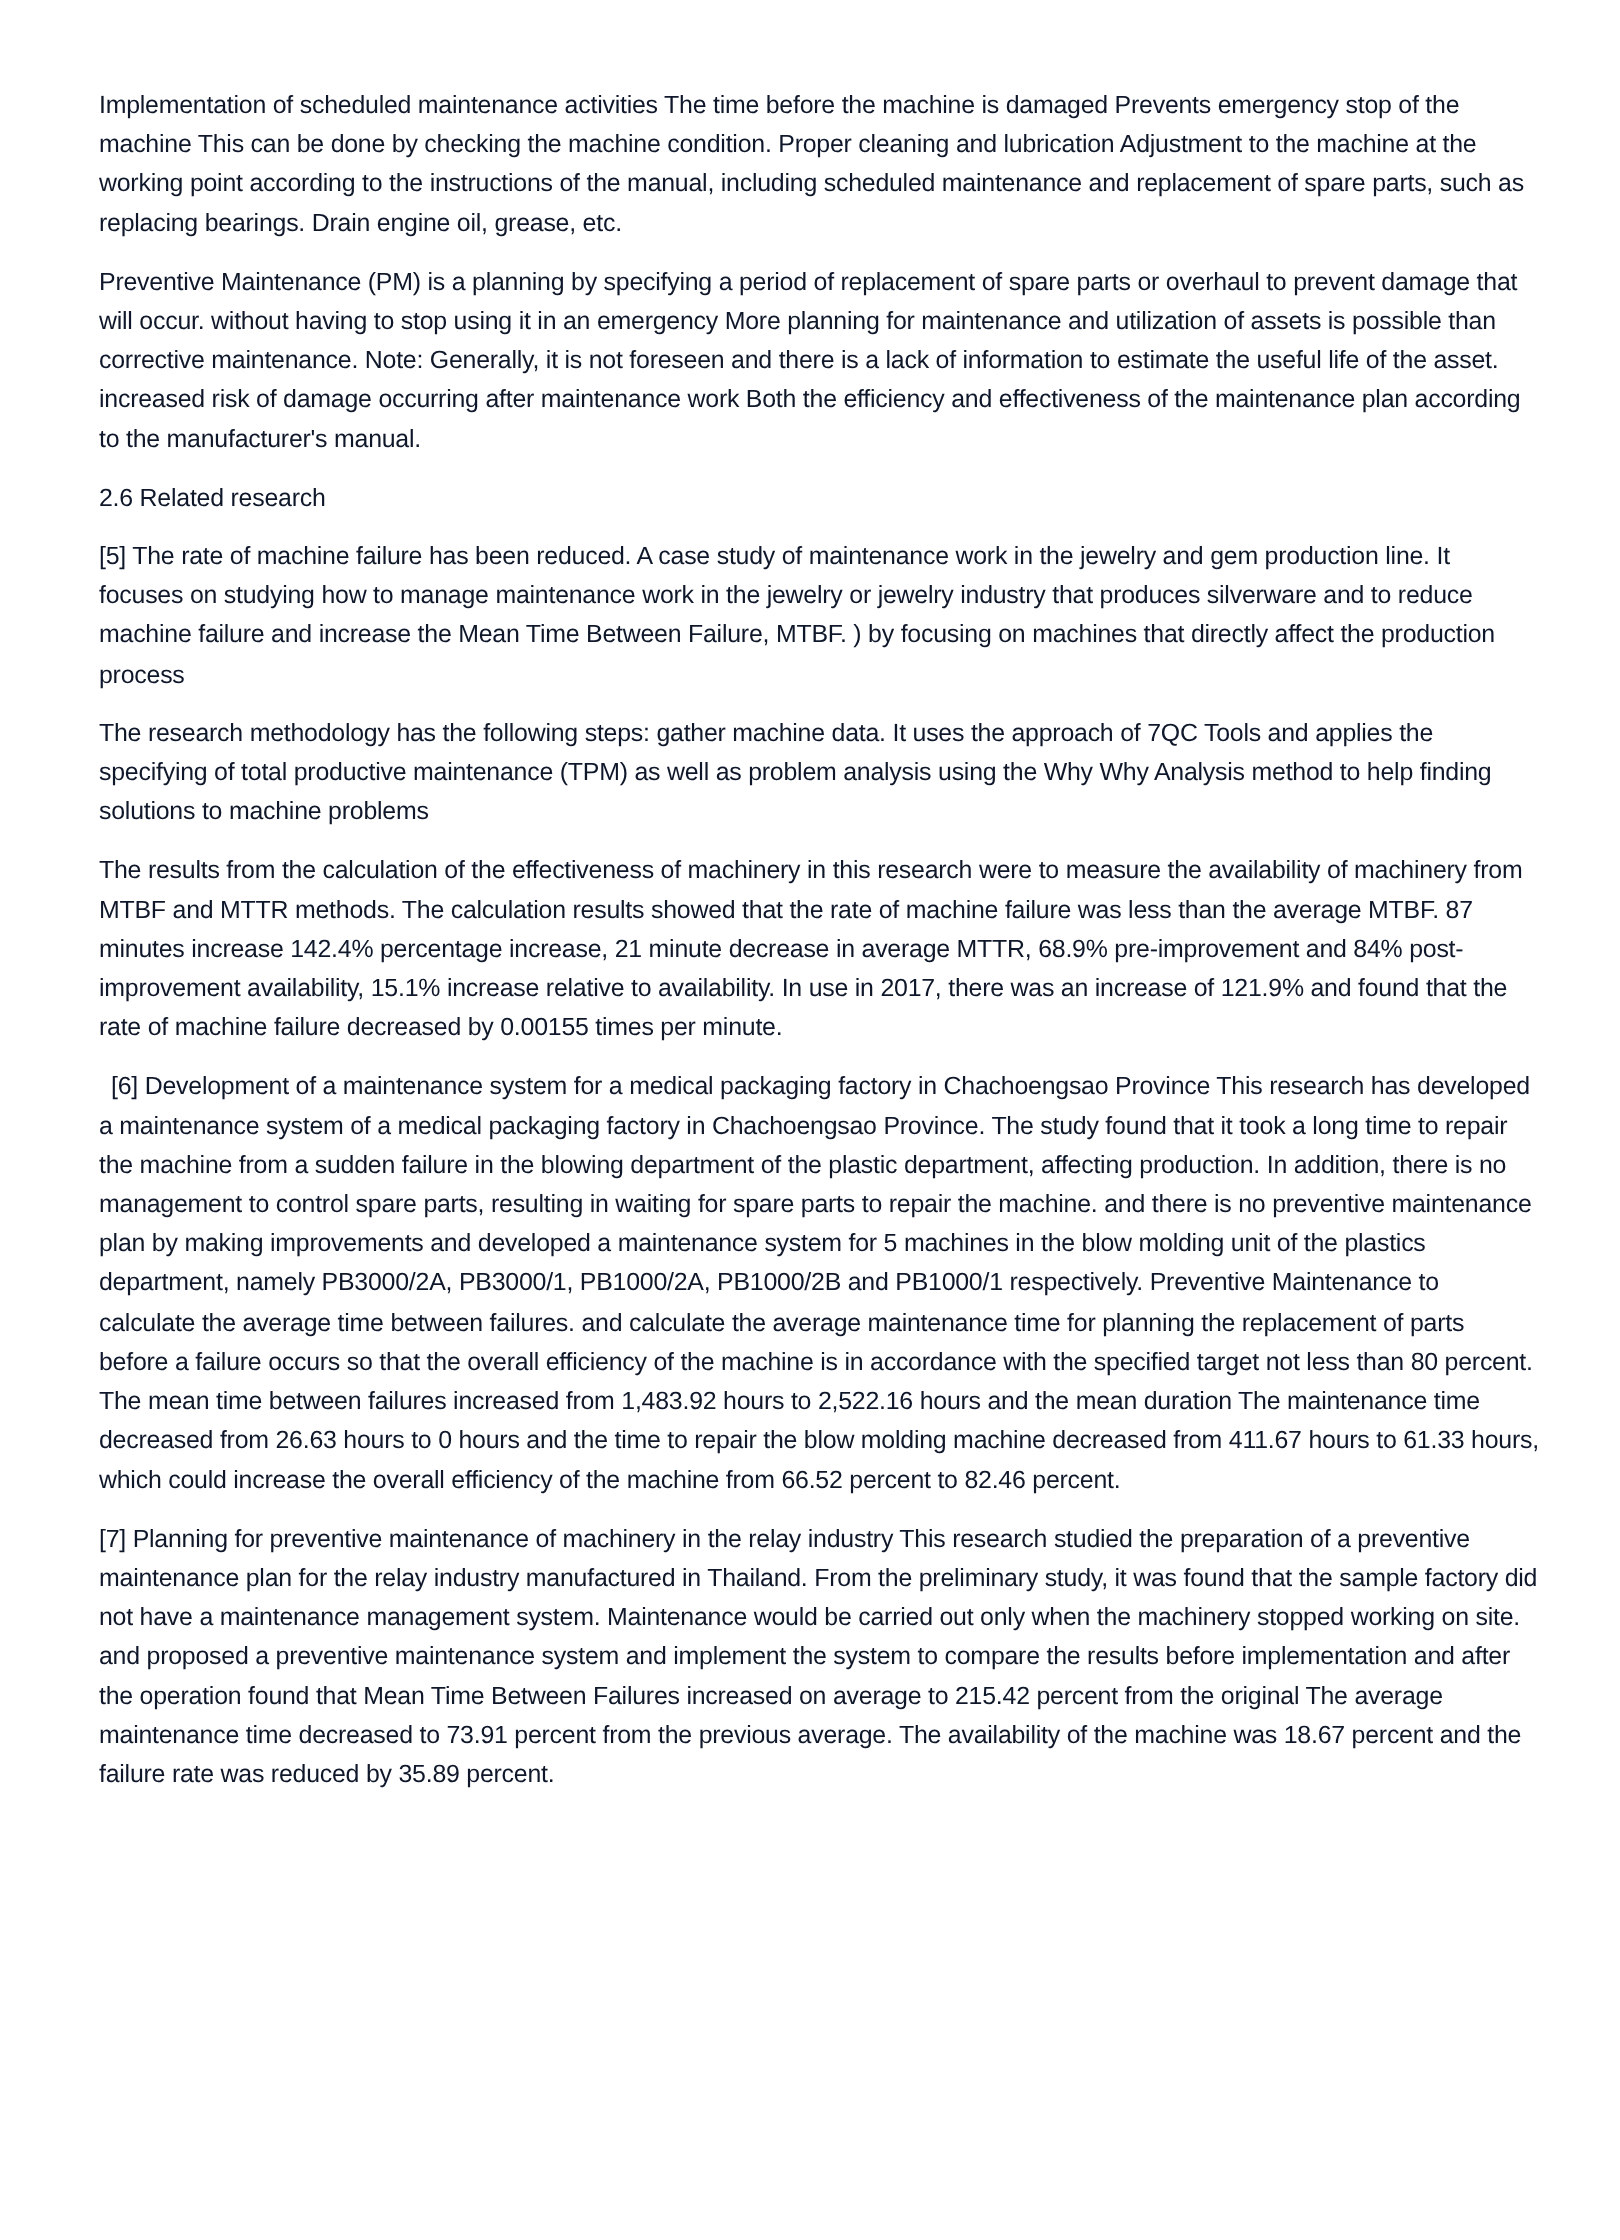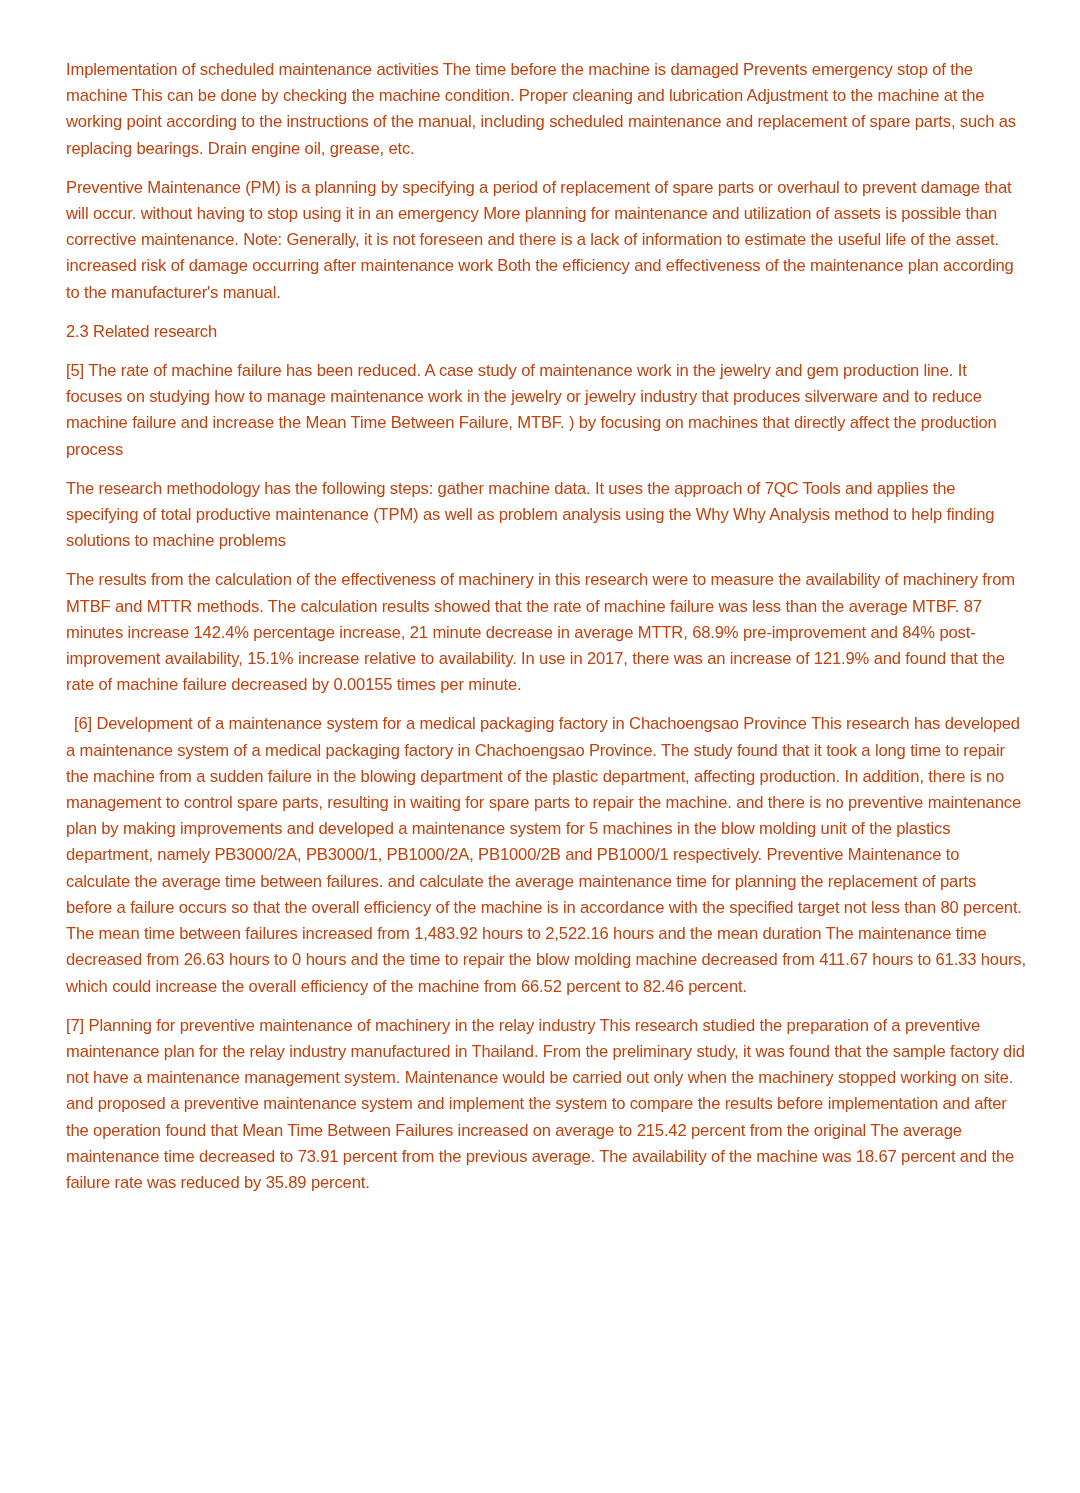--- a/index.html
+++ b/index.html
@@ -1,32 +1,32 @@
 <!DOCTYPE html>
 <html><head>
 <meta charset="utf-8">
 <style>
   html, body { margin: 0; padding: 0; background: #ffffff; }
   body { width: 1080px; height: 1493px; position: relative; overflow: hidden; }
   .page {
     position: absolute; left: 66px; top: 57px; width: 960px;
     font-family: "Liberation Sans", sans-serif;
-    font-size: 16.6px; line-height: 26.2px; color: #c2410c;
+    font-size: 16.6px; line-height: 26.2px; color: #0f172a;
     letter-spacing: -0.15px;
   }
   .page p { margin: 0 0 13px 0; }
   .page p.heading { margin: 0 0 13px 0; }
   .page p.spacer-after { margin-bottom: 52px; }
   .page p.indent { text-indent: 8px; }
 </style>
 </head>
 <body>
 
 <div class="page">
   <p>Implementation of scheduled maintenance activities The time before the machine is damaged Prevents emergency stop of the machine This can be done by checking the machine condition. Proper cleaning and lubrication Adjustment to the machine at the working point according to the instructions of the manual, including scheduled maintenance and replacement of spare parts, such as replacing bearings. Drain engine oil, grease, etc.</p>
   <p>Preventive Maintenance (PM) is a planning by specifying a period of replacement of spare parts or overhaul to prevent damage that will occur. without having to stop using it in an emergency More planning for maintenance and utilization of assets is possible than corrective maintenance. Note: Generally, it is not foreseen and there is a lack of information to estimate the useful life of the asset. increased risk of damage occurring after maintenance work Both the efficiency and effectiveness of the maintenance plan according to the manufacturer's manual.</p>
-  <p class="heading">2.3 Related research</p>
+  <p class="heading">2.6 Related research</p>
   <p>[5] The rate of machine failure has been reduced. A case study of maintenance work in the jewelry and gem production line. It focuses on studying how to manage maintenance work in the jewelry or jewelry industry that produces silverware and to reduce machine failure and increase the Mean Time Between Failure, MTBF. ) by focusing on machines that directly affect the production process</p>
   <p>The research methodology has the following steps: gather machine data. It uses the approach of 7QC Tools and applies the specifying of total productive maintenance (TPM) as well as problem analysis using the Why Why Analysis method to help finding solutions to machine problems</p>
   <p>The results from the calculation of the effectiveness of machinery in this research were to measure the availability of machinery from MTBF and MTTR methods. The calculation results showed that the rate of machine failure was less than the average MTBF. 87 minutes increase 142.4% percentage increase, 21 minute decrease in average MTTR, 68.9% pre-improvement and 84% post-improvement availability, 15.1% increase relative to availability. In use in 2017, there was an increase of 121.9% and found that the rate of machine failure decreased by 0.00155 times per minute.</p>
   <p class="indent">[6] Development of a maintenance system for a medical packaging factory in Chachoengsao Province This research has developed a maintenance system of a medical packaging factory in Chachoengsao Province. The study found that it took a long time to repair the machine from a sudden failure in the blowing department of the plastic department, affecting production. In addition, there is no management to control spare parts, resulting in waiting for spare parts to repair the machine. and there is no preventive maintenance plan by making improvements and developed a maintenance system for 5 machines in the blow molding unit of the plastics department, namely PB3000/2A, PB3000/1, PB1000/2A, PB1000/2B and PB1000/1 respectively. Preventive Maintenance to calculate the average time between failures. and calculate the average maintenance time for planning the replacement of parts before a failure occurs so that the overall efficiency of the machine is in accordance with the specified target not less than 80 percent. The mean time between failures increased from 1,483.92 hours to 2,522.16 hours and the mean duration The maintenance time decreased from 26.63 hours to 0 hours and the time to repair the blow molding machine decreased from 411.67 hours to 61.33 hours, which could increase the overall efficiency of the machine from 66.52 percent to 82.46 percent.</p>
   <p>[7] Planning for preventive maintenance of machinery in the relay industry This research studied the preparation of a preventive maintenance plan for the relay industry manufactured in Thailand. From the preliminary study, it was found that the sample factory did not have a maintenance management system. Maintenance would be carried out only when the machinery stopped working on site. and proposed a preventive maintenance system and implement the system to compare the results before implementation and after the operation found that Mean Time Between Failures increased on average to 215.42 percent from the original The average maintenance time decreased to 73.91 percent from the previous average. The availability of the machine was 18.67 percent and the failure rate was reduced by 35.89 percent.</p>
 </div>
 
 </body></html>

